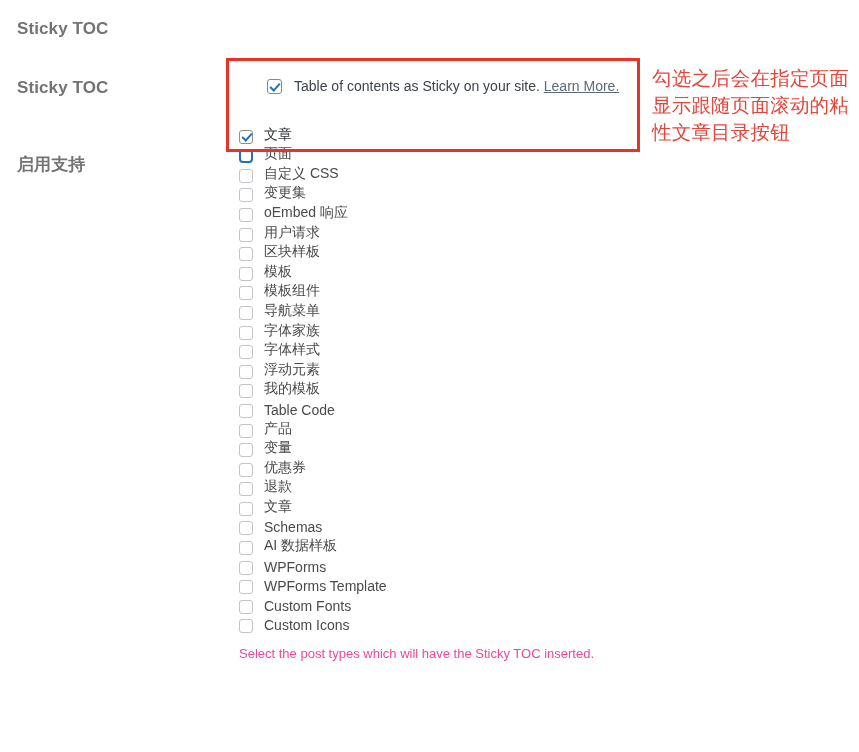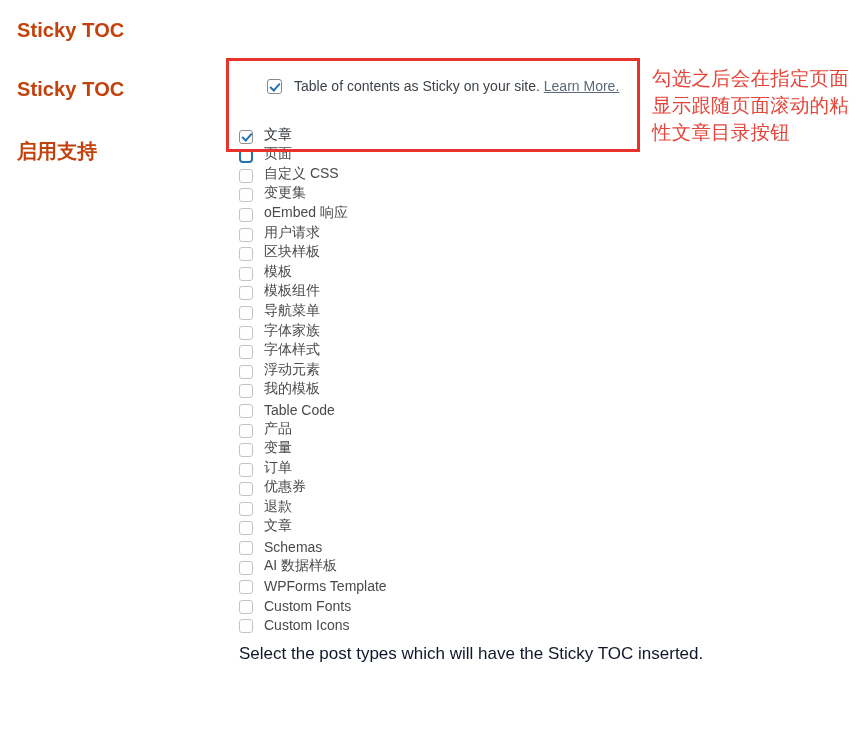--- a/index.html
+++ b/index.html
@@ -13,29 +13,29 @@
     position: relative;
     font-family: "Liberation Sans", "DejaVu Sans", sans-serif;
     -webkit-font-smoothing: antialiased;
     overflow: hidden;
   }
 
   
   .left-label {
     position: absolute;
     left: 17px;
-    font-size: 20px;
-    color: #c2410c;
+    font-size: 17px;
+    color: #737373;
     font-weight: 700;
     letter-spacing: .1px;
     white-space: nowrap;
   }
   .left-label.lbl-0 { top: 19px; }
   .left-label.lbl-1 { top: 78px; }
-  .left-label.lbl-2 { top: 138px; }
+  .left-label.lbl-2 { top: 153px; }
 
   
   .fields {
     position: absolute;
     left: 239px;
     top: 76px;
     width: 600px;
   }
 
   .row {
@@ -123,22 +123,22 @@
     margin-left: 11px;
     font-size: 14px;
     color: #4a4a4a;
     white-space: nowrap;
   }
   .pt-row.is-checked .pt-label { color: #2c3338; }
 
   
   .help {
     margin-top: 11px;
-    font-size: 17px;
-    color: #0f172a;
+    font-size: 13px;
+    color: #ec4899;
     line-height: 19.5px;
   }
 
   
   .annot-box {
     position: absolute;
     left: 226px;
     top: 58px;
     width: 414px;
     height: 94px;
@@ -256,24 +256,20 @@
     <label class="pt-row">
       <span class="cbx"></span>
       <span class="pt-label">产品</span>
     </label>
 
     <label class="pt-row">
       <span class="cbx"></span>
       <span class="pt-label">变量</span>
     </label>
 
-    <label class="pt-row">
-      <span class="cbx"></span>
-      <span class="pt-label">订单</span>
-    </label>
 
     <label class="pt-row">
       <span class="cbx"></span>
       <span class="pt-label">优惠券</span>
     </label>
 
     <label class="pt-row">
       <span class="cbx"></span>
       <span class="pt-label">退款</span>
     </label>
@@ -286,20 +282,24 @@
     <label class="pt-row">
       <span class="cbx"></span>
       <span class="pt-label">Schemas</span>
     </label>
 
     <label class="pt-row">
       <span class="cbx"></span>
       <span class="pt-label">AI 数据样板</span>
     </label>
 
+    <label class="pt-row">
+      <span class="cbx"></span>
+      <span class="pt-label">WPForms</span>
+    </label>
 
     <label class="pt-row">
       <span class="cbx"></span>
       <span class="pt-label">WPForms Template</span>
     </label>
 
     <label class="pt-row">
       <span class="cbx"></span>
       <span class="pt-label">Custom Fonts</span>
     </label>

